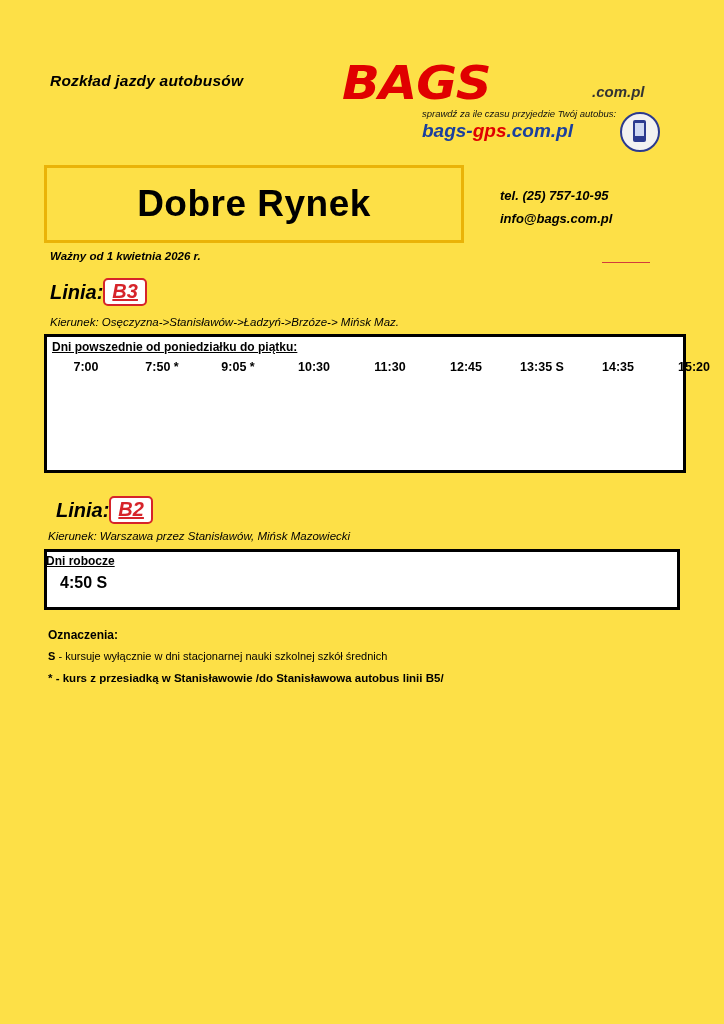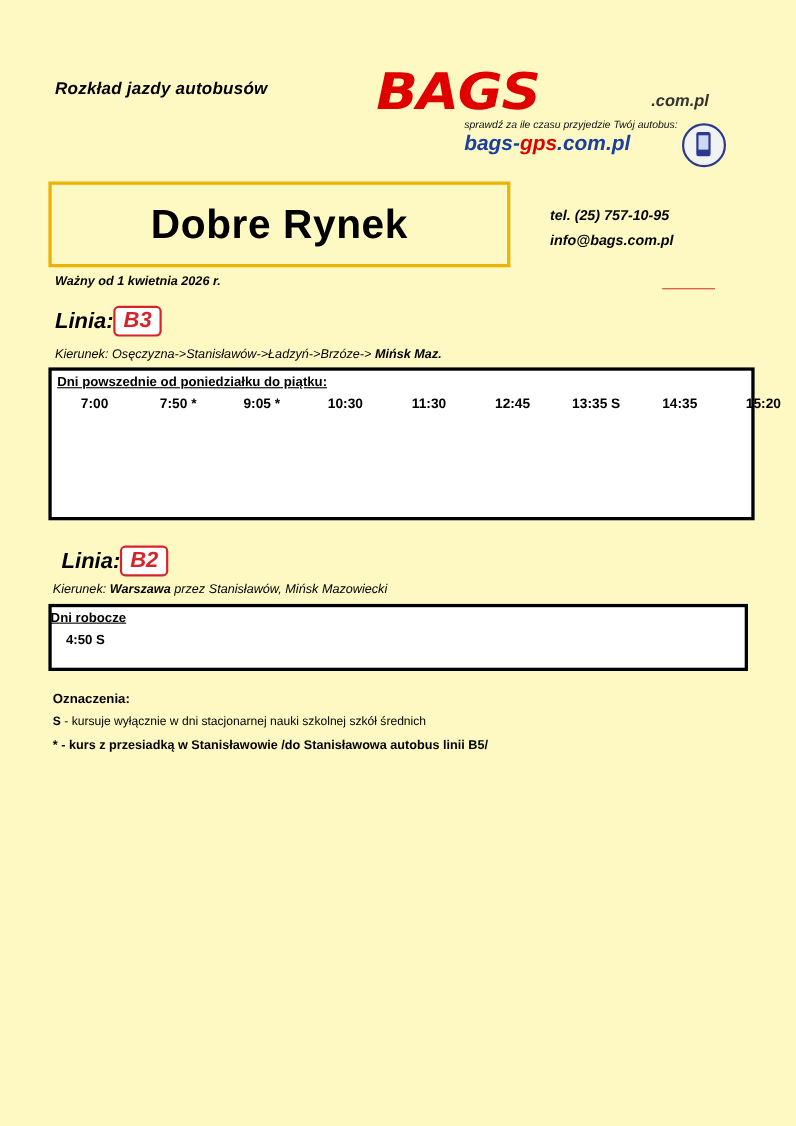--- a/index.html
+++ b/index.html
@@ -13,21 +13,21 @@
     position: relative;
     font-family: "Liberation Sans", sans-serif;
     color: #000000;
     overflow: hidden;
   }
   .page {
     position: absolute;
     top: 0; left: 0;
     width: 724px;
     height: 1024px;
-    background: #fef9c3;
+    background: #fde047;
   }
 
   
   .header-title {
     position: absolute;
     left: 50px;
     top: 72px;
     font-size: 15.5px;
     font-weight: bold;
     font-style: italic;
@@ -175,32 +175,33 @@
   .line-badge {
     border: 2px solid #d6242a;
     border-radius: 5px;
     padding: 1px 7px 2px 7px;
     font-size: 20px;
     font-weight: bold;
     font-style: italic;
     color: #d6242a;
     line-height: 1.05;
     background: #fff;
+    text-decoration: underline;
   }
 
   .direction {
     position: absolute;
     font-size: 11.5px;
     font-style: italic;
   }
   .direction .kier {
     font-style: italic;
   }
   .direction .dest {
-    font-weight: bold;
+    font-weight: normal;
     font-style: italic;
   }
 
   
   .tt-box {
     position: absolute;
     border: 3px solid #000;
     box-sizing: border-box;
     background: #fff;
   }
@@ -215,21 +216,21 @@
     display: flex;
     font-size: 12.5px;
     font-weight: bold;
   }
   .times-row .t {
     width: 76px;
     text-align: center;
   }
   .single-time {
     position: absolute;
-    font-size: 12px;
+    font-size: 16px;
     font-weight: bold;
   }
 
   
   .legend-title {
     position: absolute;
     left: 48px;
     top: 628px;
     font-size: 12px;
     font-weight: bold;

